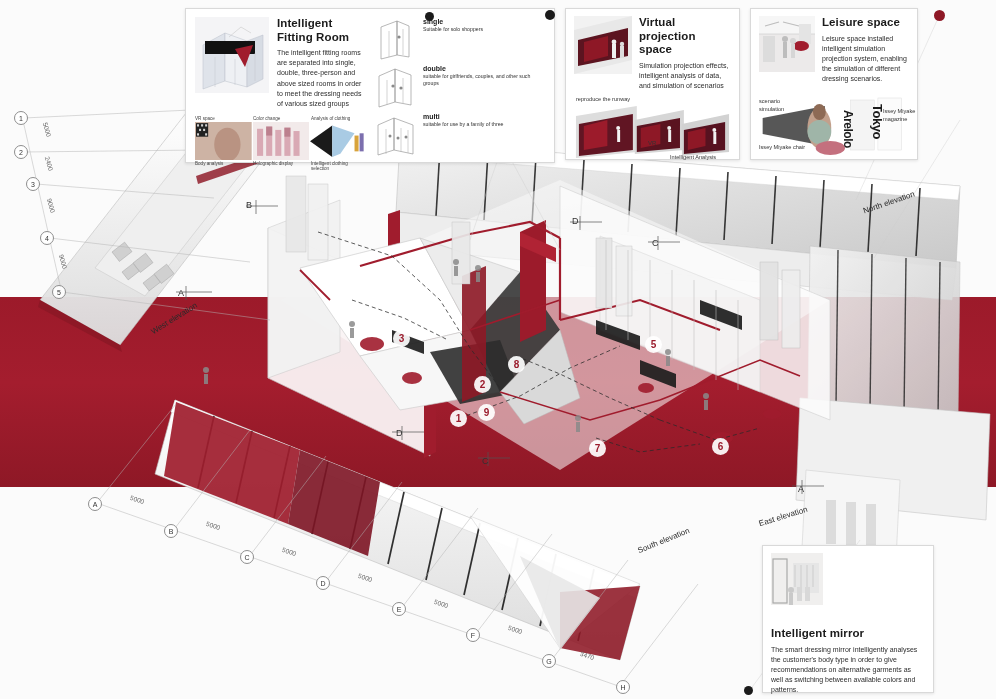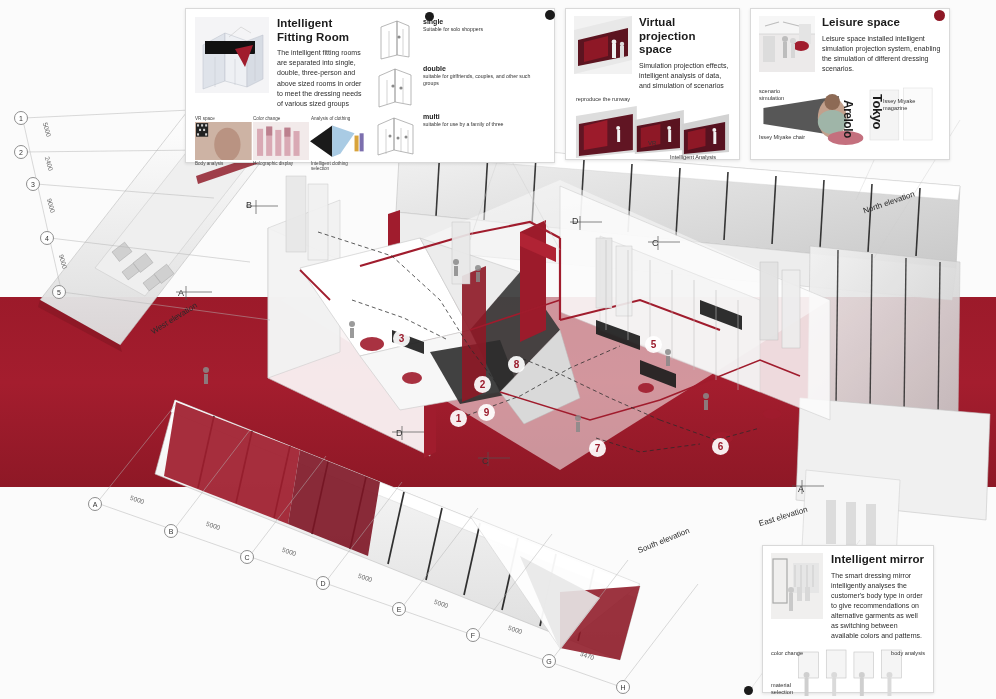--- a/index.html
+++ b/index.html
@@ -64,28 +64,28 @@
   .p1-icon{width:42px;flex:0 0 42px;position:relative;}
   .p1-rtext{flex:1;}
 
   
   #panel-projection{left:565px;top:8px;width:175px;height:152px;padding:7px 8px;}
   .p2-top{display:flex;gap:7px;}
   .p2-img{width:58px;height:58px;flex:0 0 58px;overflow:hidden;position:relative;}
   .p2-bottom{position:relative;height:62px;margin-top:9px;}
 
   
-  #panel-leisure{left:750px;top:8px;width:200px;height:152px;padding:7px 8px;}
+  #panel-leisure{left:750px;top:8px;width:168px;height:152px;padding:7px 8px;}
   .p3-top{display:flex;gap:7px;}
   .p3-img{width:56px;height:56px;flex:0 0 56px;overflow:hidden;position:relative;}
   .p3-bottom{position:relative;height:66px;margin-top:8px;}
 
   
   #panel-mirror{left:762px;top:545px;width:172px;height:148px;padding:7px 8px;}
-  .p4-top{display:flex;gap:8px;}
+  .p4-top{display:flex;gap:22px;flex-direction:column;}
   .p4-img{width:52px;height:66px;flex:0 0 52px;overflow:hidden;position:relative;}
   .p4-bottom{position:relative;height:56px;margin-top:6px;}
 
   
   .dot{position:absolute;border-radius:50%;z-index:25;}
 
   
   .bubble{
     position:absolute;width:14px;height:14px;border-radius:50%;
     border:.7px solid #8e8e8e;background:rgba(255,255,255,.9);

